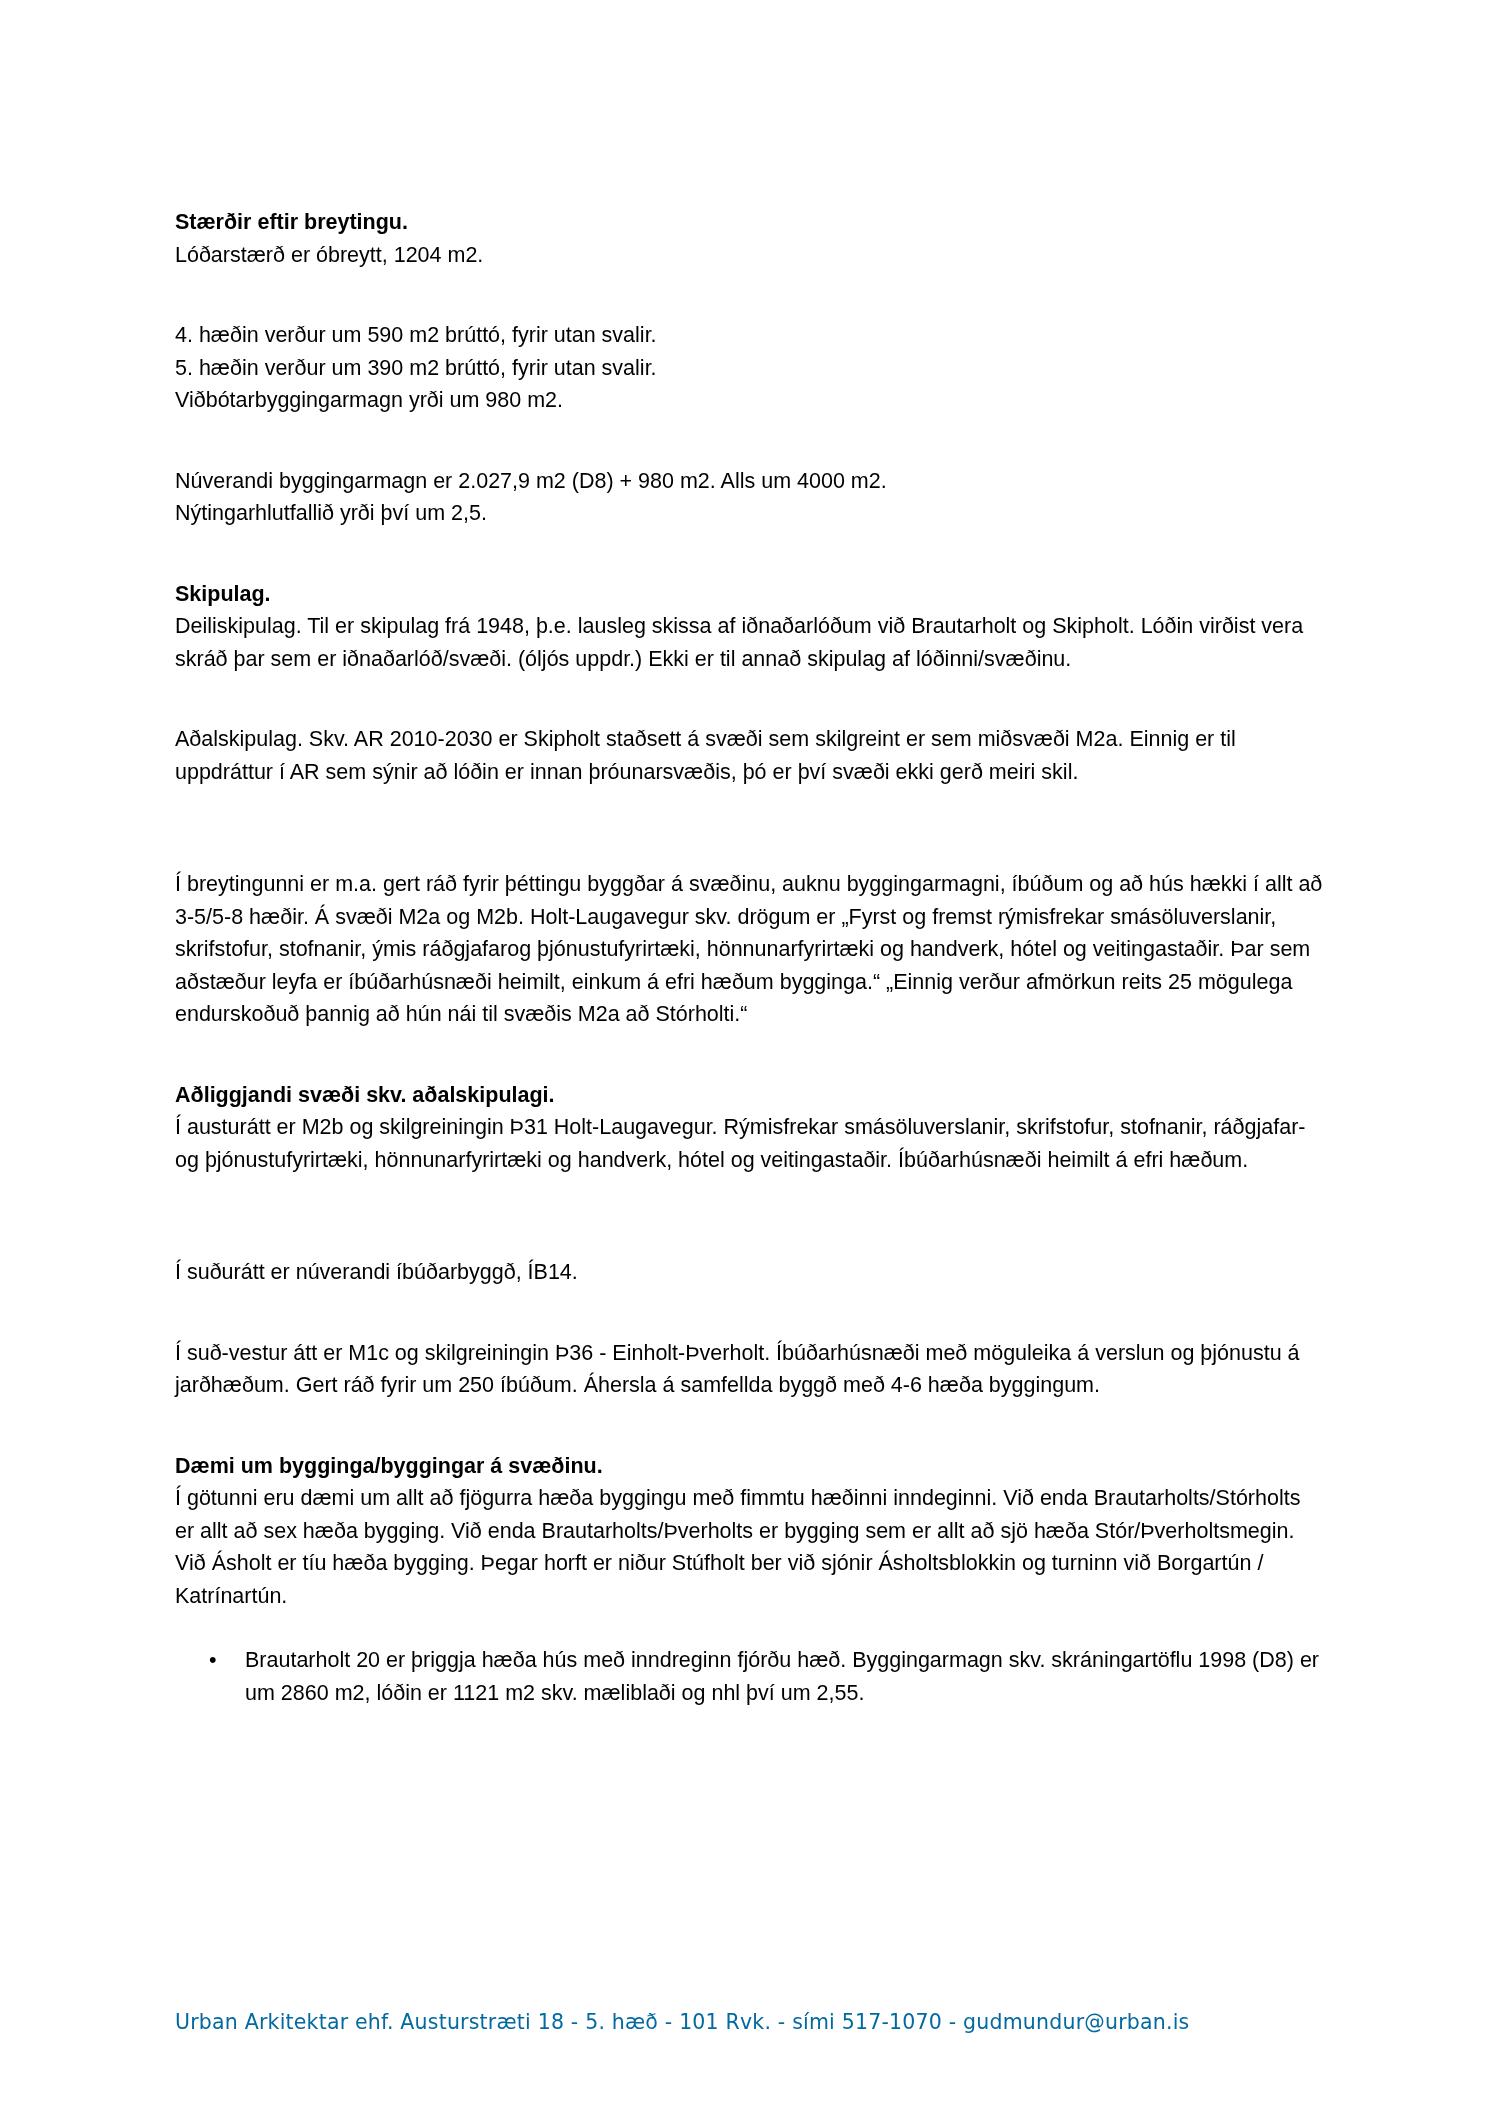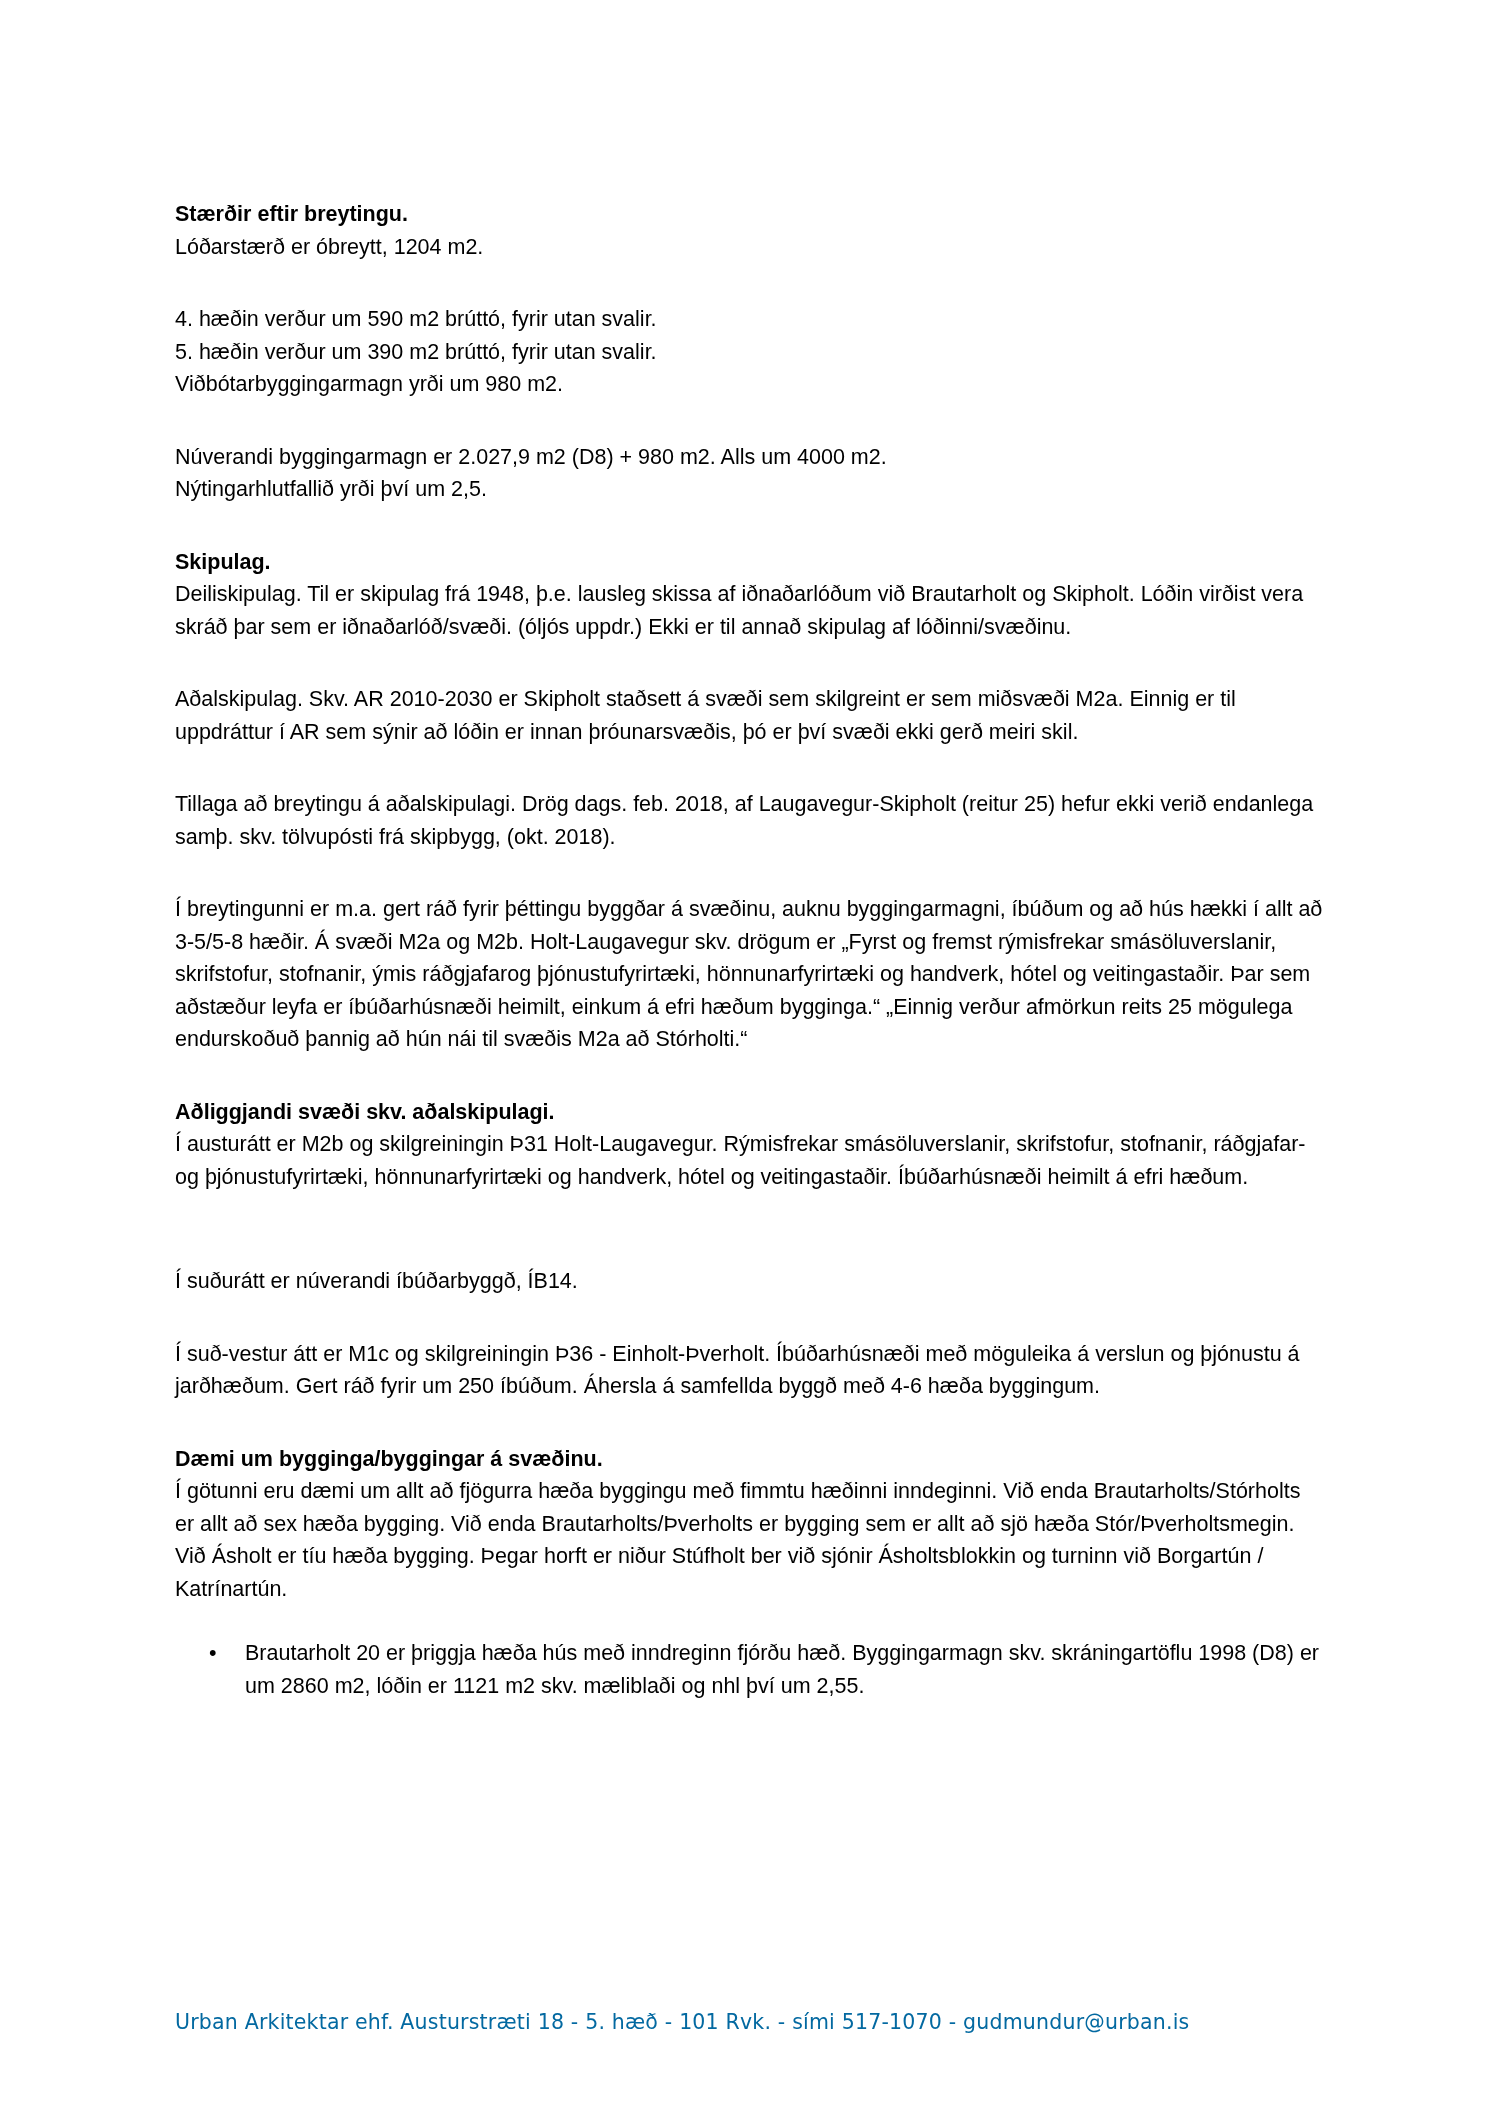--- a/index.html
+++ b/index.html
@@ -20,21 +20,21 @@
     width: 1500px;
     height: 2122px;
     box-sizing: border-box;
     padding: 190px 175px 0 175px;
   }
   .doc-body {
     font-size: 21.5px;
     line-height: 32.5px;
   }
   .para {
-    margin: 8px 0 0 0;
+    margin: 16px 0 0 0;
   }
   .gap {
     height: 32px;
   }
   .bold {
     font-weight: bold;
   }
   .italic {
   }
   .line {
@@ -102,23 +102,20 @@
     </div>
 
     <div class="gap"></div>
 
     <div class="para">
       <span class="italic">Aðalskipulag.</span><span> Skv. AR 2010-2030 er Skipholt staðsett á svæði sem skilgreint er sem miðsvæði M2a. Einnig er til uppdráttur í AR sem sýnir að lóðin er innan þróunarsvæðis, þó er því svæði ekki gerð meiri skil.</span>
     </div>
 
     <div class="gap"></div>
 
-    <div class="para">
-      <span class="italic">Tillaga að breytingu á aðalskipulagi.</span><span> Drög dags. feb. 2018, af Laugavegur-Skipholt (reitur 25) hefur ekki verið endanlega samþ. skv. tölvupósti frá skipbygg, (okt. 2018).</span>
-    </div>
 
     <div class="gap"></div>
 
     <div class="para">Í breytingunni er m.a. gert ráð fyrir þéttingu byggðar á svæðinu, auknu byggingarmagni, íbúðum og að hús hækki í allt að 3-5/5-8 hæðir. Á svæði M2a og M2b. Holt-Laugavegur skv. drögum er „Fyrst og fremst rýmisfrekar smásöluverslanir, skrifstofur, stofnanir, ýmis ráðgjafarog þjónustufyrirtæki, hönnunarfyrirtæki og handverk, hótel og veitingastaðir. Þar sem aðstæður leyfa er íbúðarhúsnæði heimilt, einkum á efri hæðum bygginga.“ „Einnig verður afmörkun reits 25 mögulega endurskoðuð þannig að hún nái til svæðis M2a að Stórholti.“</div>
 
     <div class="gap"></div>
 
     <div class="para">
       <span class="line bold">Aðliggjandi svæði skv. aðalskipulagi.</span>
       <span>Í austurátt er M2b og skilgreiningin Þ31 Holt-Laugavegur. Rýmisfrekar smásöluverslanir, skrifstofur, stofnanir, ráðgjafar- og þjónustufyrirtæki, hönnunarfyrirtæki og handverk, hótel og veitingastaðir. Íbúðarhúsnæði heimilt á efri hæðum.</span>

